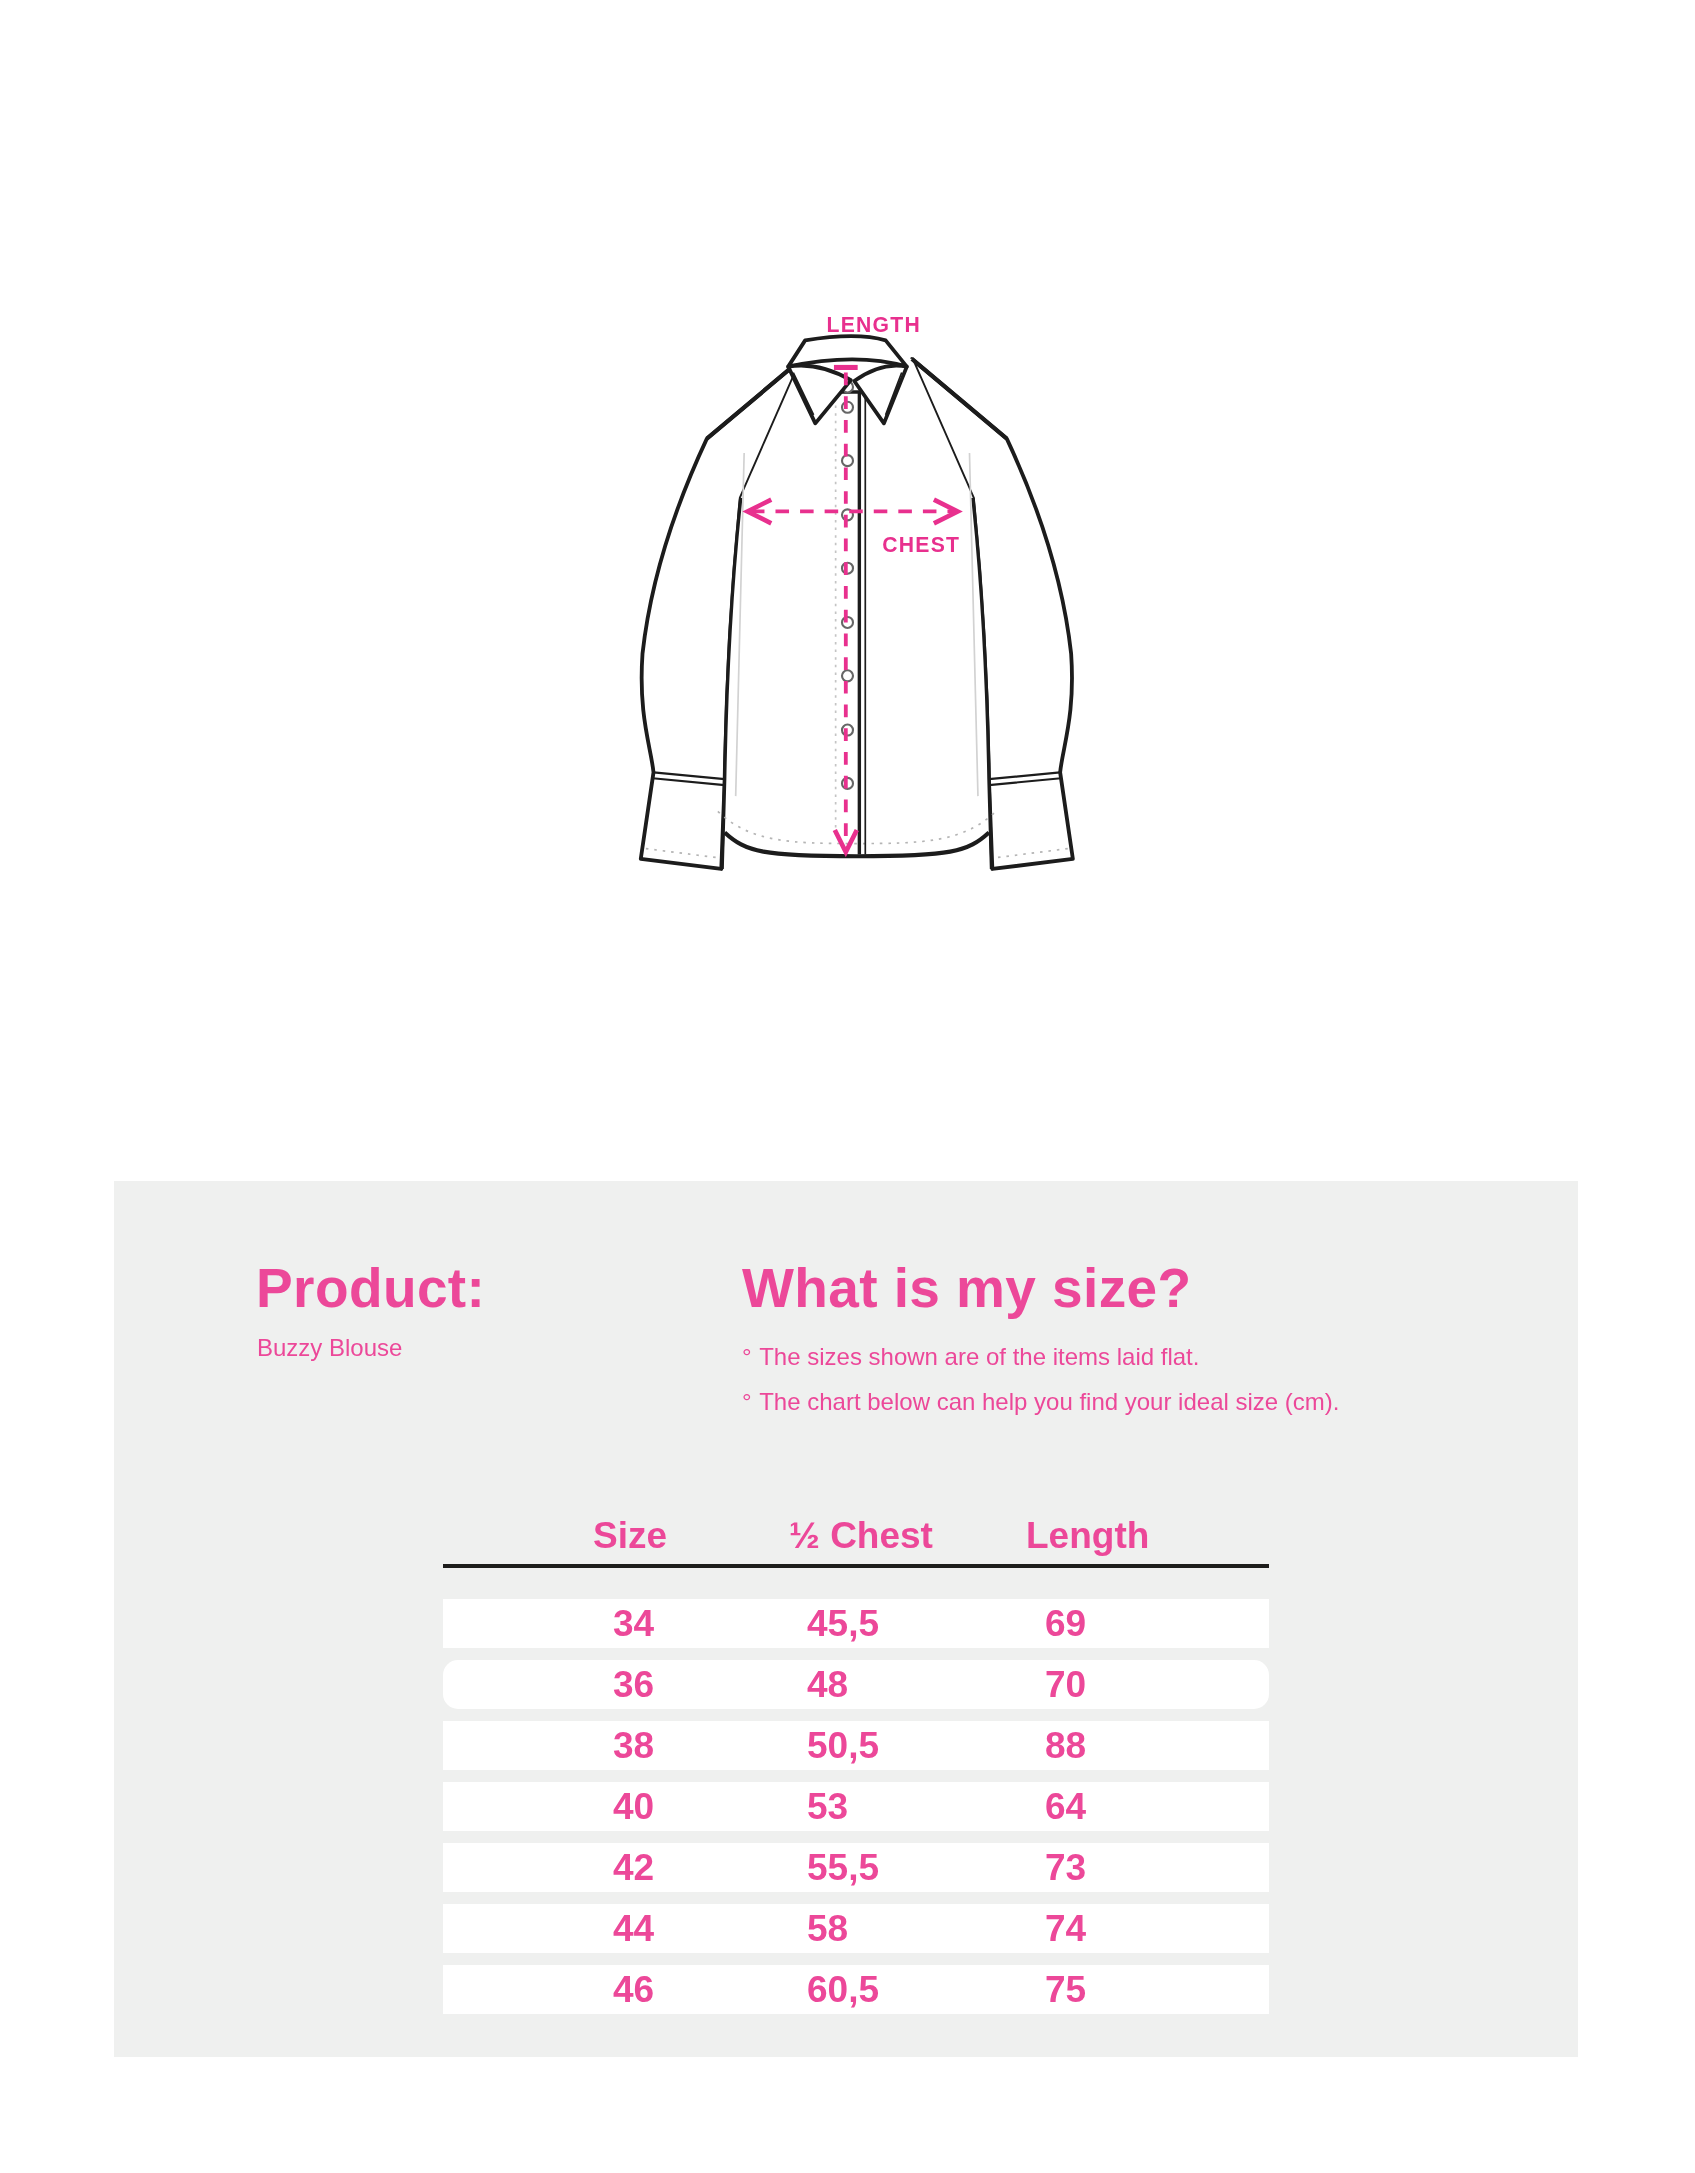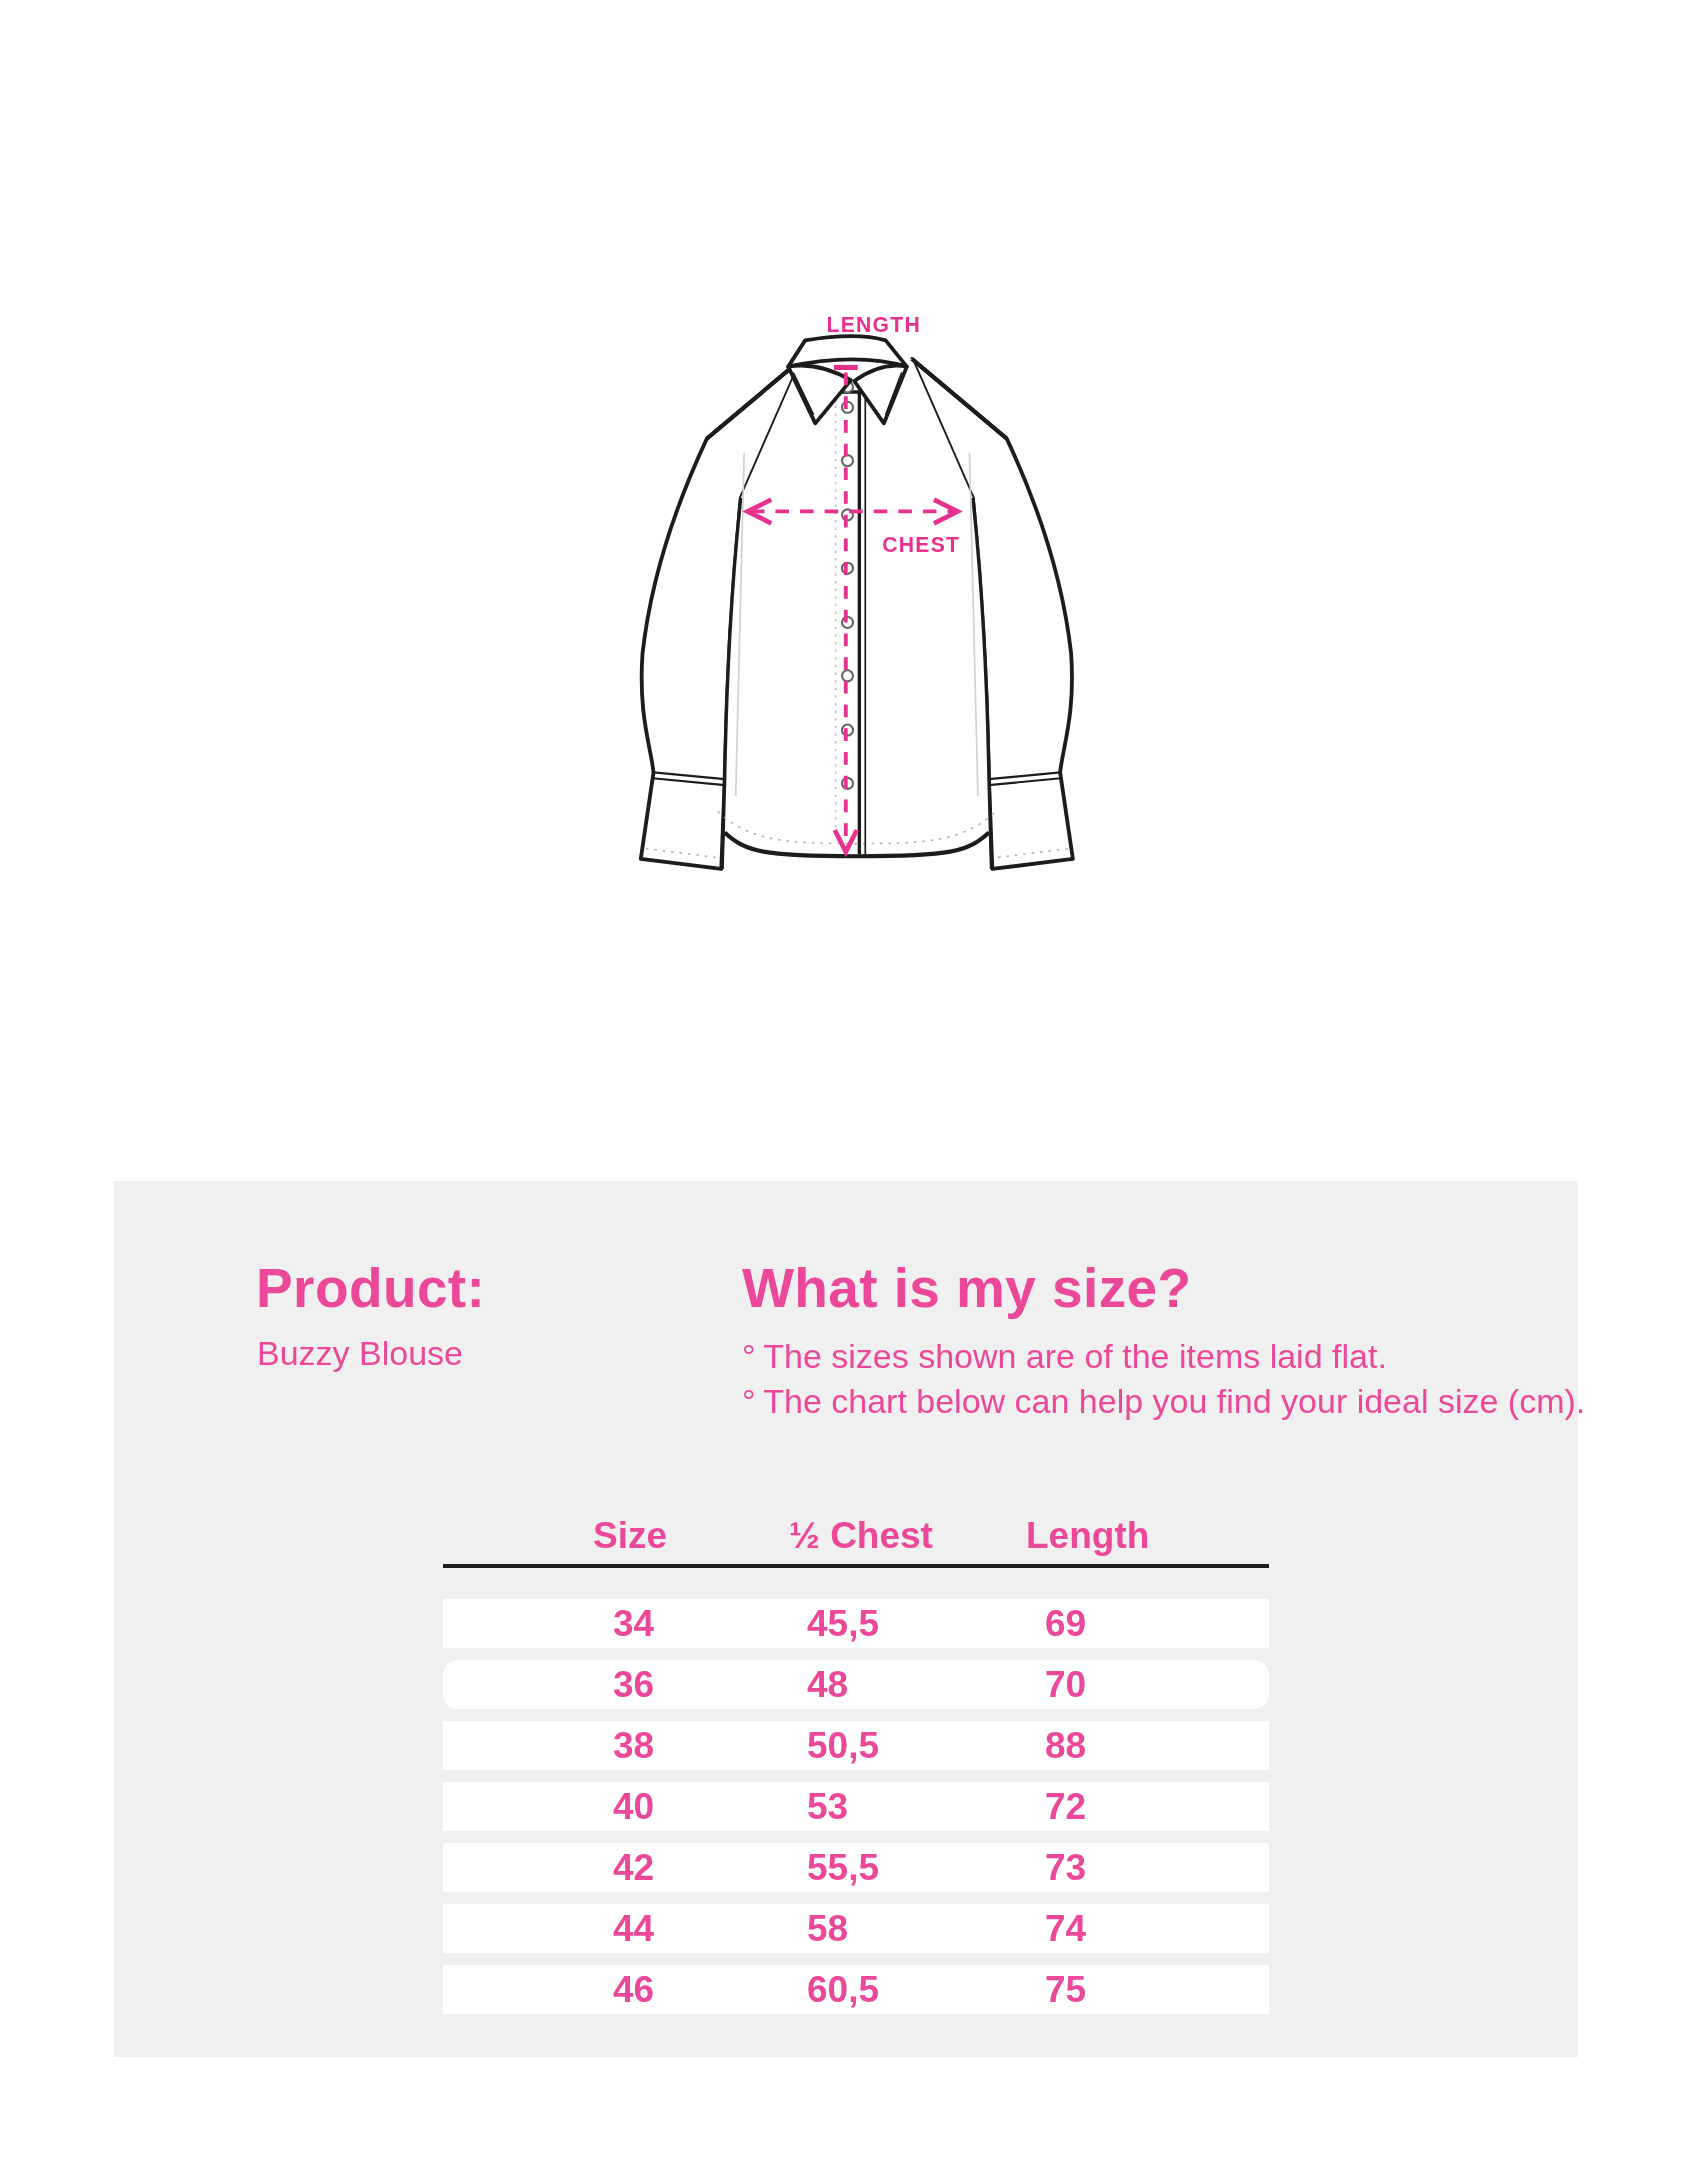--- a/index.html
+++ b/index.html
@@ -23,21 +23,21 @@
     position:absolute;
     font-size:55px;
     font-weight:700;
     letter-spacing:0.4px;
     white-space:nowrap;
   }
   .product-heading{left:256px;top:1256px;}
   .size-heading{left:742px;top:1256px;}
   .body-text{
     position:absolute;
-    font-size:34px;
+    font-size:24px;
     font-weight:400;
     white-space:nowrap;
   }
   .product-name{left:257px;top:1334px;}
   .notes{left:742px;top:1334px;line-height:45px;}
   .note .deg{margin-right:7.6px;}
   .thead{
     position:absolute;left:443px;top:1515px;
     width:826px;height:42px;
   }
@@ -162,21 +162,21 @@
         <span class="td c2">70</span>
       </div>
       <div class="trow" style="top: 122px;">
         <span class="td c0">38</span>
         <span class="td c1">50,5</span>
         <span class="td c2">88</span>
       </div>
       <div class="trow" style="top: 183px;">
         <span class="td c0">40</span>
         <span class="td c1">53</span>
-        <span class="td c2">72</span>
+        <span class="td c2">64</span>
       </div>
       <div class="trow" style="top: 244px;">
         <span class="td c0">42</span>
         <span class="td c1">55,5</span>
         <span class="td c2">73</span>
       </div>
       <div class="trow" style="top: 305px;">
         <span class="td c0">44</span>
         <span class="td c1">58</span>
         <span class="td c2">74</span>

